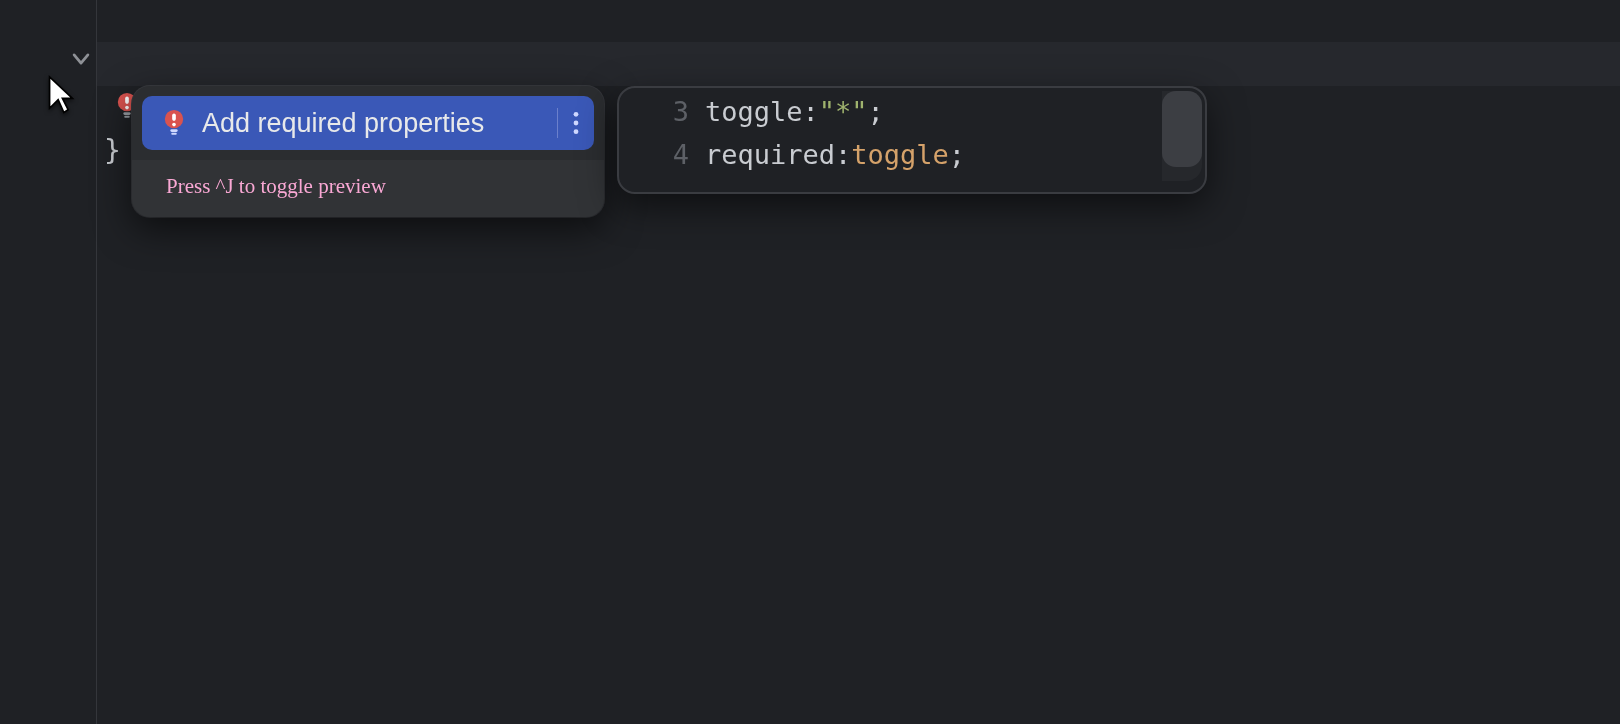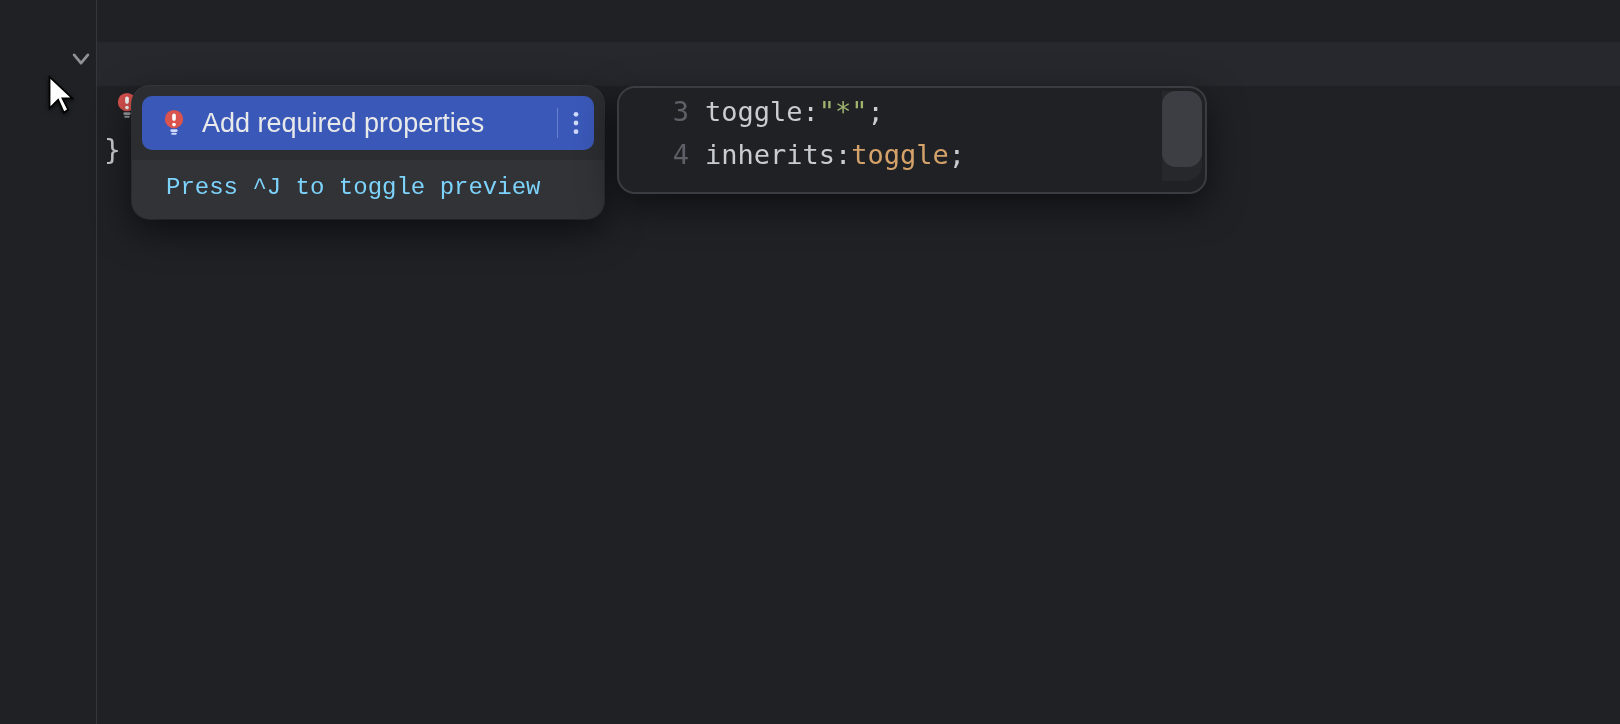--- a/index.html
+++ b/index.html
@@ -18,21 +18,21 @@
   .bulb-editor{position:absolute;left:116px;top:92px;}
   .brace{position:absolute;left:104px;top:134px;font-size:28px;color:#c9ccd1;}
   
   .popup{position:absolute;left:132px;top:86px;width:472px;border-radius:18px;background:#2b2d30;
          box-shadow:0 12px 36px rgba(0,0,0,.6),0 0 0 1px #3b3d42;overflow:hidden;}
   .popup .item{display:flex;align-items:center;height:54px;padding:0 14px 0 18px;font-family:-apple-system,Helvetica,Arial,sans-serif;font-size:27px;color:#e8e9ea;}
   .popup .item.sel{margin:10px;border-radius:10px;background:#3a58b7;}
   .popup .item.sel .kebab{margin-left:auto;display:flex;align-items:center;color:#cfd8ff;}
   .popup .item.sel .sep{width:1px;height:30px;background:#6b80cc;margin:0 14px;}
   .popup .item .ico{width:28px;display:inline-flex;justify-content:center;margin-right:14px;}
-  .popup .footer{padding:14px 24px 18px 34px;background:#313336;color:#7dd3fc;font-family:Liberation Mono, monospace;font-size:24px;}
+  .popup .footer{padding:14px 24px 18px 34px;background:#313336;color:#f9a8d4;font-family:Liberation Serif, serif;font-size:21px;}
   
   .preview{position:absolute;left:617px;top:86px;width:586px;height:96px;background:#1f2125;border:2px solid #3a3c41;border-radius:18px;
            box-shadow:0 12px 36px rgba(0,0,0,.55);padding:8px 0 0 0;font-size:27px;}
   .preview .row{display:flex;align-items:baseline;height:43px;}
   .preview .ln{width:70px;text-align:right;padding-right:16px;color:#5d6066;}
   .preview .k{color:#c9ccd1;}
   .preview .col{color:#c9ccd1;}
   .preview .str{color:#9fb36e;}
   .preview .kw{color:#d5a26a;}
   .preview .semi{color:#c9ccd1;}
@@ -108,21 +108,21 @@
   <div class="thumb"></div>
   <div class="row">
     <span class="ln">3</span>
     <span class="k">toggle</span>
     <span class="col">: </span>
     <span class="str">"*"</span>
     <span class="semi">;</span>
   </div>
   <div class="row">
     <span class="ln">4</span>
-    <span class="k">inherits</span>
+    <span class="k">required</span>
     <span class="col">: </span>
     <span class="kw">toggle</span>
     <span class="semi">;</span>
   </div>
 </div>
 
 <div class="cursor">
   <svg width="30" height="40" viewBox="0 0 20 28">
     <path d="M2 2 L2 24 L8 18 L12 27 L15 25 L11 17 L18 17 Z" fill="#ffffff" stroke="#000" stroke-width="1.2"></path>
   </svg>

